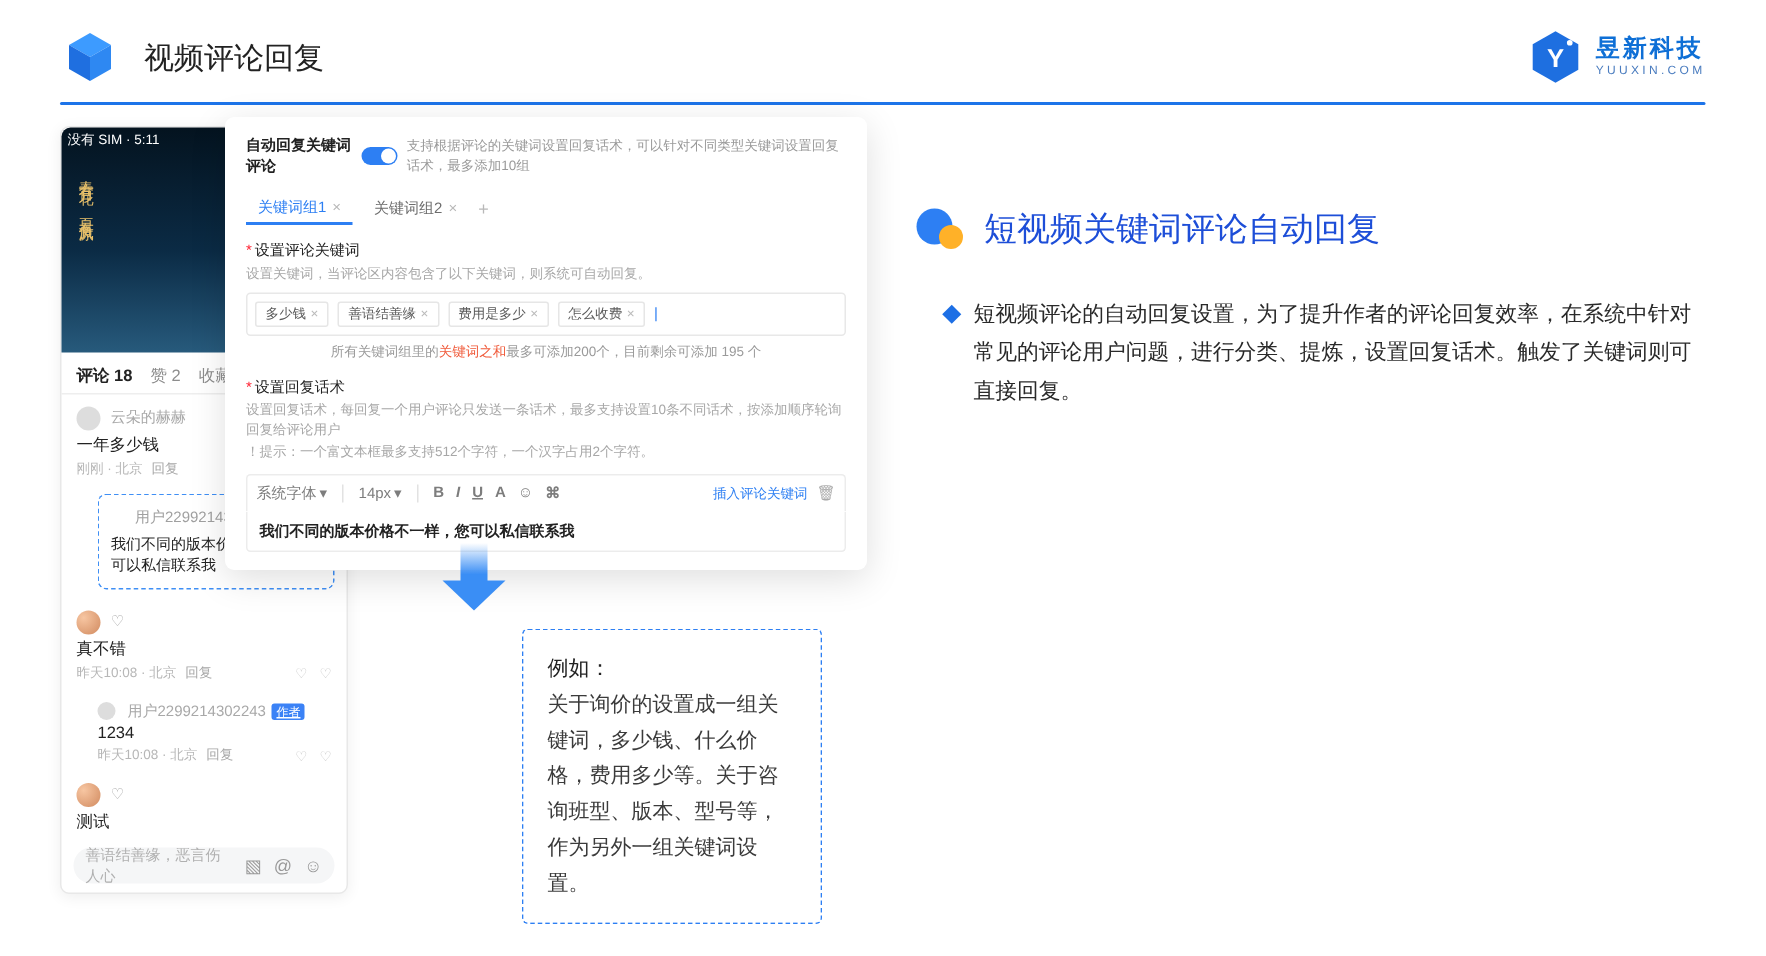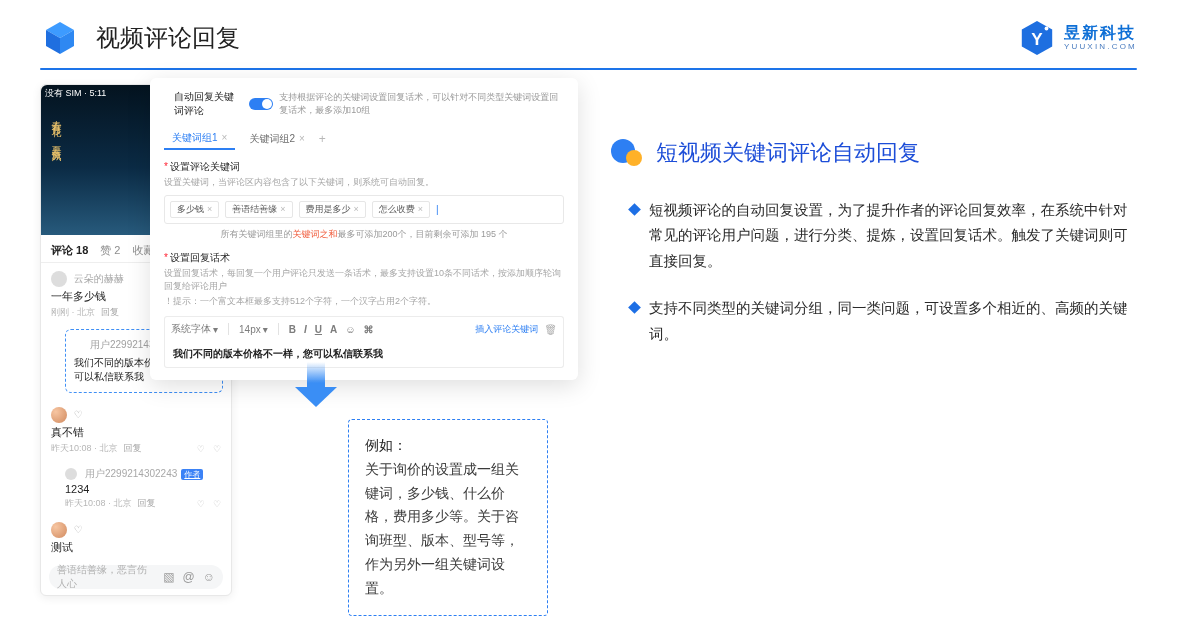--- a/index.html
+++ b/index.html
@@ -2,21 +2,21 @@
 <html><head>
 <meta charset="utf-8">
 <style>
 * { margin: 0; padding: 0; box-sizing: border-box; }
 body { width: 1177px; height: 637px; font-family: "PingFang SC", "Microsoft YaHei", sans-serif; background: #fff; position: relative; }
 
 
 .header { display: flex; align-items: center; justify-content: space-between; padding: 18px 40px 0 40px; }
 .header-left { display: flex; align-items: center; gap: 16px; }
 .cube-icon { width: 40px; height: 40px; position: relative; }
-.page-title { font-size: 24px; color: #222; font-weight: 400; }
+.page-title { font-size: 20px; color: #222; font-weight: 400; }
 .logo-right { display: flex; align-items: center; gap: 8px; }
 .logo-mark { width: 38px; height: 38px; }
 .logo-text { display: flex; flex-direction: column; line-height: 1; }
 .logo-cn { font-size: 16px; font-weight: 700; color: #0e6fd6; letter-spacing: 2px; }
 .logo-en { font-size: 8px; color: #4a7cbf; letter-spacing: 2.2px; margin-top: 2px; }
 .divider { height: 2px; background: linear-gradient(to right, #1d74e9, #1d74e9); margin: 10px 40px 0 40px; border-radius: 1px; }
 
 
 .content { display: flex; padding: 14px 40px 0 40px; gap: 40px; }
 .left-pane { width: 530px; position: relative; }
@@ -49,21 +49,21 @@
 .heart-sm { font-size: 9px; color: #ff4d4f; }
 .compose { margin: 6px 8px 0 8px; background: #f5f6f7; border-radius: 14px; height: 24px; display: flex; align-items: center; padding: 0 8px; font-size: 10px; color: #b0b0b0; gap: 8px; }
 .compose .ph { flex: 1; }
 .compose .ic { color: #9a9a9a; font-size: 12px; }
 
 
 .panel { position: absolute; left: 110px; top: -6px; width: 428px; background: #fff; border-radius: 6px; box-shadow: 0 6px 24px rgba(0,0,0,.13); padding: 12px 14px; font-size: 10px; color: #333; }
 .panel-row1 { display: flex; align-items: center; gap: 6px; }
 .panel-row1 .sw { width: 24px; height: 12px; background: #2d7ff3; border-radius: 7px; position: relative; flex-shrink: 0; }
 .panel-row1 .sw::after { content: ""; width: 10px; height: 10px; background: #fff; border-radius: 50%; position: absolute; right: 1px; top: 1px; }
-.panel-row1 .lbl { font-weight: 400; color: #222; margin-left: 10px; }
+.panel-row1 .lbl { font-weight: 700; color: #222; }
 .panel-row1 .desc { color: #9a9a9a; font-size: 9px; }
 .panel-tabs { display: flex; gap: 6px; margin-top: 10px; align-items: center; }
 .ptab { padding: 3px 8px; font-size: 10px; color: #6c6c6c; }
 .ptab.active { color: #2d7ff3; border-bottom: 2px solid #2d7ff3; }
 .ptab .x { margin-left: 4px; color: #b8b8b8; }
 .ptab-add { color: #b8b8b8; font-size: 12px; }
 .panel-section { margin-top: 10px; }
 .panel-label { font-size: 10px; color: #222; }
 .panel-label .star { color: #f23; margin-right: 2px; }
 .panel-hint { font-size: 9px; color: #a7a7a7; margin-top: 2px; }
@@ -281,18 +281,14 @@
       <svg class="bubble-icon" viewBox="0 0 34 34">
         <circle cx="13" cy="15" r="12" fill="#2d7ff3"></circle>
         <circle cx="24" cy="22" r="8" fill="#ffb128"></circle>
       </svg>
       <div class="section-title">短视频关键词评论自动回复</div>
     </div>
     <div class="bullet">
       <div class="diamond"></div>
       <div class="bullet-text">短视频评论的自动回复设置，为了提升作者的评论回复效率，在系统中针对常见的评论用户问题，进行分类、提炼，设置回复话术。触发了关键词则可直接回复。</div>
     </div>
-    <div class="bullet">
-      <div class="diamond"></div>
-      <div class="bullet-text">支持不同类型的关键词分组，同一类问题，可设置多个相近的、高频的关键词。</div>
-    </div>
   </div>
 </div>
 
 </body></html>

